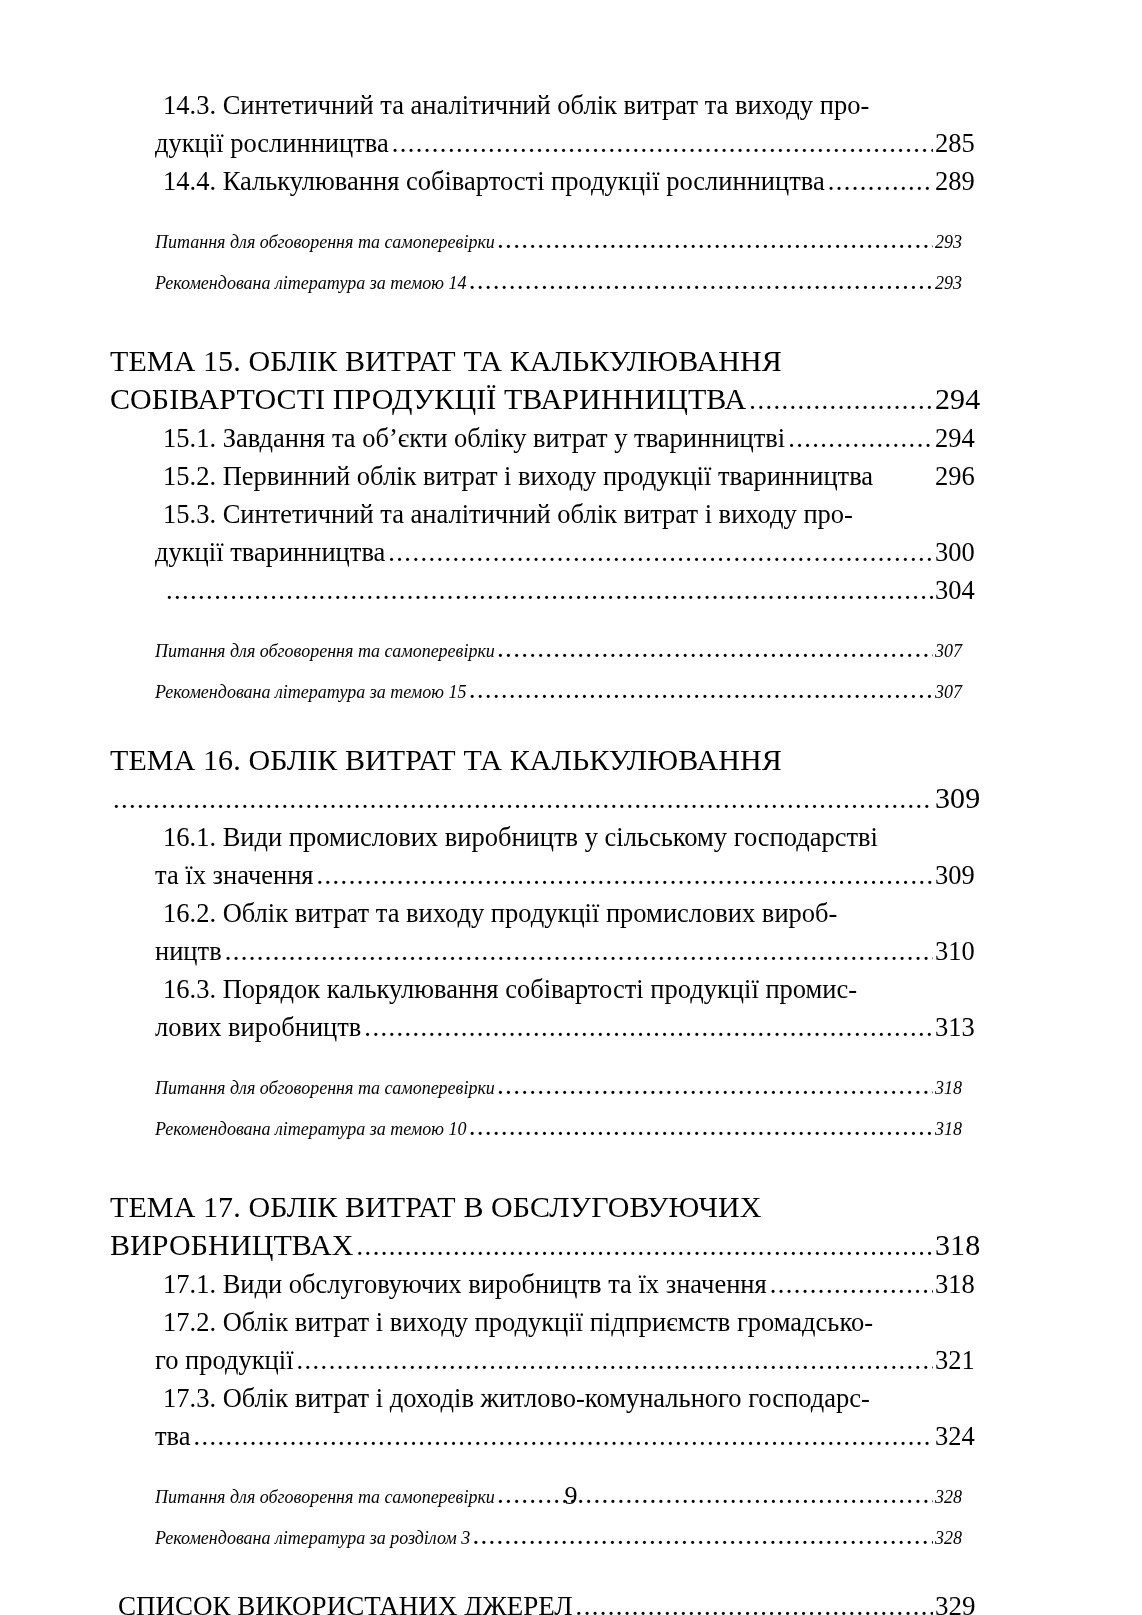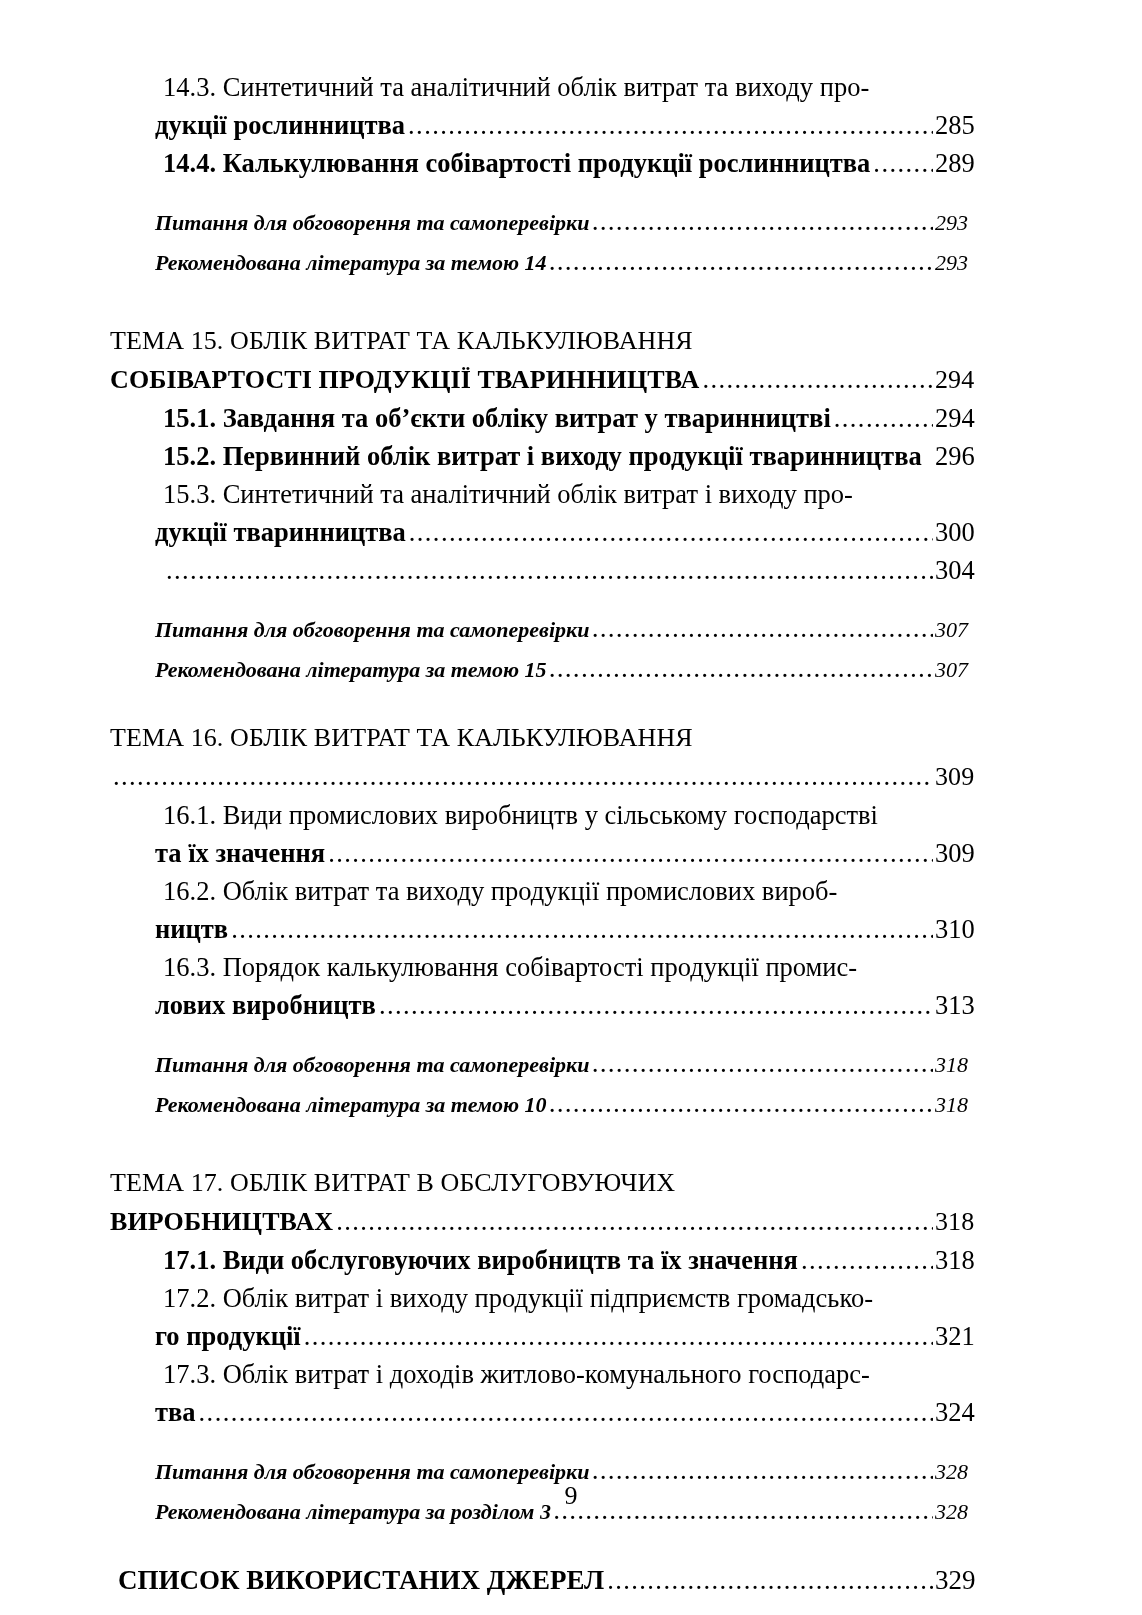--- a/index.html
+++ b/index.html
@@ -16,21 +16,21 @@
     color: #000000;
     overflow: hidden;
   }
 
   .page {
     position: absolute;
     left: 0; top: 0;
     width: 940px;
     height: 1615px;
     box-sizing: border-box;
-    padding: 68px 155px 0 110px;
+    padding: 86px 155px 0 110px;
     border-radius: 27px;
   }
 
   .toc {
     width: 877px;
   }
 
   
   .wrapline {
     display: flex;
@@ -42,21 +42,20 @@
 
   .leaderrow {
     display: flex;
     align-items: baseline;
     font-size: 26.5px;
     line-height: 38px;
   }
   .leaderrow .txt {
     white-space: nowrap;
     flex: 0 0 auto;
-    font-weight: bold;
   }
   .leaderrow .dots {
     flex: 1 1 auto;
     overflow: hidden;
     white-space: nowrap;
     margin: 0 2px 0 3px;
     letter-spacing: 1.4px;
     font-size: 26.5px;
   }
   .leaderrow .dots::before {
@@ -74,26 +73,26 @@
 
   
   .lvl-sub   { padding-left: 53px; }   
   .lvl-cont  { padding-left: 45px; }   
   .lvl-ital  { padding-left: 45px; }   
   .lvl-theme { padding-left: 0; }      
   .lvl-major { padding-left: 8px; }    
 
   .ital {
     font-style: italic;
-    font-size: 22px;
+    font-size: 18px;
   }
 
   .theme {
     text-transform: none;
-    font-size: 26px;
+    font-size: 30px;
     letter-spacing: 0.1px;
   }
 
   .major {
     font-size: 27px;
   }
   .sp-m  { height: 20px; }
   .sp-l  { height: 30px; }
   .sp-xl { height: 40px; }
 

